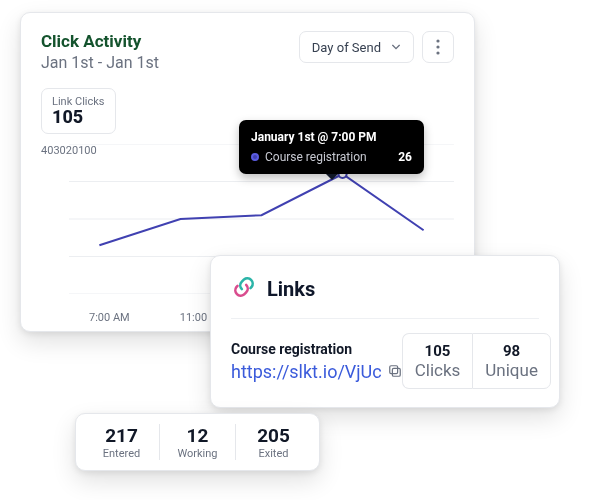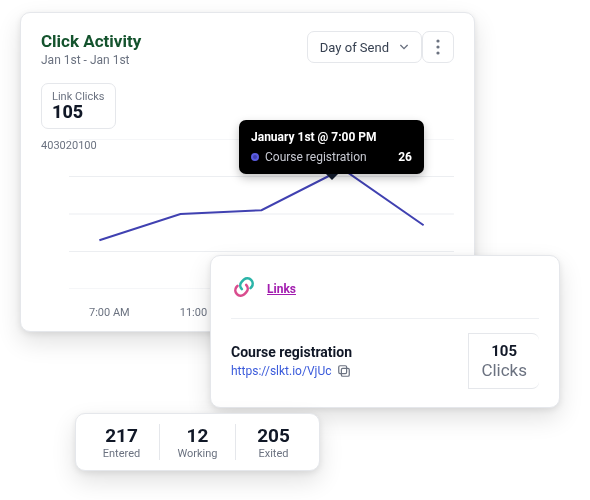--- a/index.html
+++ b/index.html
@@ -19,22 +19,22 @@
     position: absolute;
   }
   
   .click-card {
     left: 20px; top: 12px;
     width: 455px; height: 320px;
     padding: 18px 20px 10px 20px;
   }
   .click-head { display:flex; justify-content:space-between; align-items:flex-start; }
   .click-title { font-size: 17px; font-weight: 700; color:#14532d; }
-  .click-sub { font-size:12px; color:#6b7280; margin-top:2px; }
-  .head-controls { display:flex; gap:0; }
+  .click-sub { font-size:16px; color:#6b7280; margin-top:2px; }
+  .head-controls { display:flex; gap:8px; }
   .dropdown {
     border:1px solid #e5e7eb; border-radius:7px;
     padding:7px 12px; font-size:13px; color:#374151;
     display:flex; align-items:center; gap:10px;
     background:#fff; cursor:pointer;
   }
   .chev { width:10px;height:10px; }
   .kebab {
     border:1px solid #e5e7eb; border-radius:7px;
     width:32px; height:32px; display:flex; align-items:center; justify-content:center;
@@ -91,24 +91,24 @@
   .tt-left { display:flex; align-items:center; color:#c7c9d1;}
   .tt-val { font-weight:700; }
 
   
   .links-card {
     left: 210px; top: 255px;
     width: 350px; padding: 18px 20px;
   }
   .links-head { display:flex; align-items:center; gap:10px; margin-bottom:14px; }
   .link-icon svg { width:26px; height:26px; }
-  .links-title { font-size:12px; font-weight:700; color:#a21caf;text-decoration:underline; }
+  .links-title { font-size:20px; font-weight:700; color:#0f172a; }
   .links-row { display:flex; justify-content:space-between; align-items:center; border-top:1px solid #eef0f3; padding-top:14px; }
   .link-name { font-size:14px; font-weight:700; color:#111827; margin-bottom:4px; }
-  .link-url { font-size:12px; color:#3b5bdb; display:flex; align-items:center; gap:6px; }
+  .link-url { font-size:18px; color:#3b5bdb; display:flex; align-items:center; gap:6px; }
   .copy-icon { color:#6b7280; width:14px; height:14px; cursor:pointer; }
   .stat-group { display:flex; }
   .stat {
     border:1px solid #e5e7eb; padding:8px 12px; text-align:center; min-width:58px;
   }
   .stat:first-child { border-radius:7px 0 0 7px; border-right:none; }
   .stat:last-child { border-radius:0 7px 7px 0; }
   .stat .num { font-size:15px; font-weight:700; color:#111827; }
   .stat .lab { font-size:17px; color:#6b7280; }
 
@@ -213,20 +213,24 @@
           <rect x="5" y="5" width="9" height="9" rx="1.5" fill="none" stroke="currentColor" stroke-width="1.4"></rect>
           <rect x="2" y="2" width="9" height="9" rx="1.5" fill="none" stroke="currentColor" stroke-width="1.4"></rect>
         </svg>
       </div>
     </div>
     <div class="stat-group">
       <div class="stat">
         <div class="num">105</div>
         <div class="lab">Clicks</div>
       </div>
+      <div class="stat">
+        <div class="num">98</div>
+        <div class="lab">Unique</div>
+      </div>
     </div>
   </div>
 </div>
 
 <div class="card btm-card">
   <div class="btm-row">
     <div class="btm-item">
       <div class="num">217</div>
       <div class="lab">Entered</div>
     </div>

